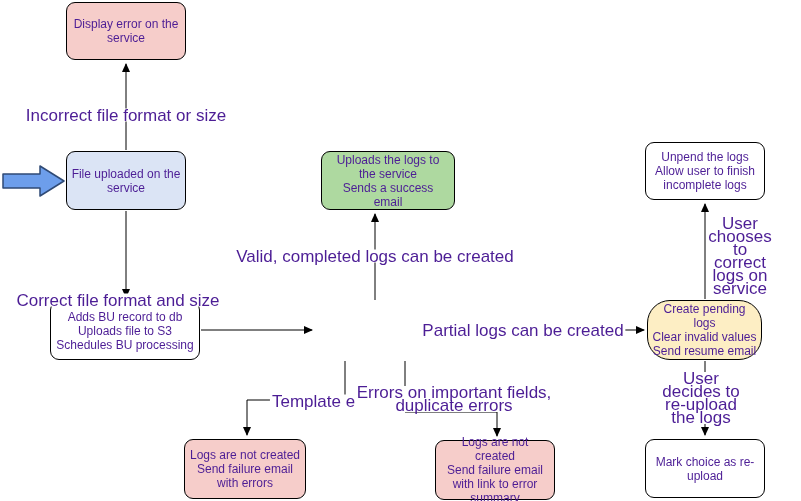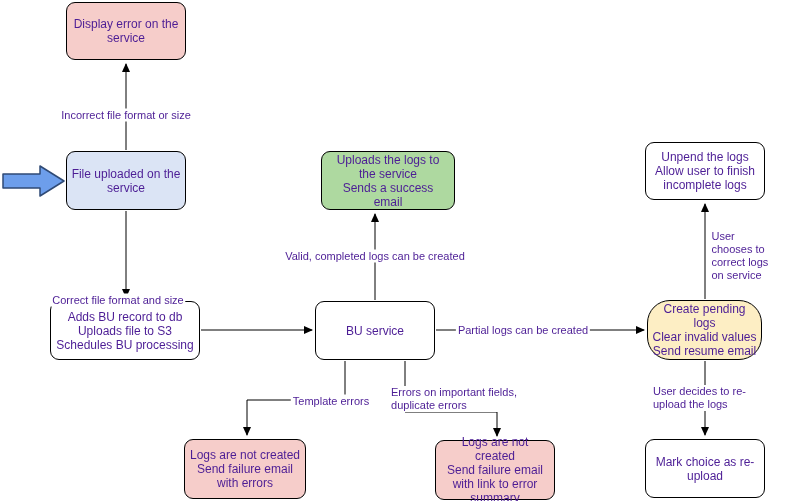--- a/index.html
+++ b/index.html
@@ -29,23 +29,23 @@
     text-align: center;
     font-size: 12px;
     line-height: 14px;
     white-space: pre-line;
     padding: 2px 4px;
   }
   .edge-label {
     position: absolute;
     transform: translate(-50%, -50%);
     background: #ffffff;
-    font-size: 11px;
+    font-size: 17px;
     line-height: 13px;
-    text-align: left;
+    text-align: center;
     white-space: pre-line;
     padding: 0 2px;
   }
 </style>
 </head>
 <body>
 
 <div id="canvas">
 
   <svg id="wires" viewBox="0 0 801 501" xmlns="http://www.w3.org/2000/svg">
@@ -79,21 +79,20 @@
   <div class="node" style="left: 66px; top: 2px; width: 120px; height: 58px; background-color: rgb(246, 205, 202);">Display error on the
 service</div>
 
   <div class="node" style="left: 66px; top: 151px; width: 120px; height: 59px; background-color: rgb(219, 228, 245);">File uploaded on the
 service</div>
 
   <div class="node" style="left: 50px; top: 301px; width: 150px; height: 59px; background-color: rgb(255, 255, 255);">Adds BU record to db
 Uploads file to S3
 Schedules BU processing</div>
 
-  <div class="node" style="left: 315px; top: 301px; width: 120px; height: 59px; background-color: rgb(255, 255, 255);">BU service</div>
 
   <div class="node" style="left: 301px; top: 151px; width: 134px; height: 59px; background-color: rgb(174, 217, 160); margin-left: 20px;">Uploads the logs to
 the service
 Sends a success
 email</div>
 
   <div class="node" style="left: 645px; top: 142px; width: 120px; height: 58px; background-color: rgb(255, 255, 255);">Unpend the logs
 Allow user to finish
 incomplete logs</div>
 

